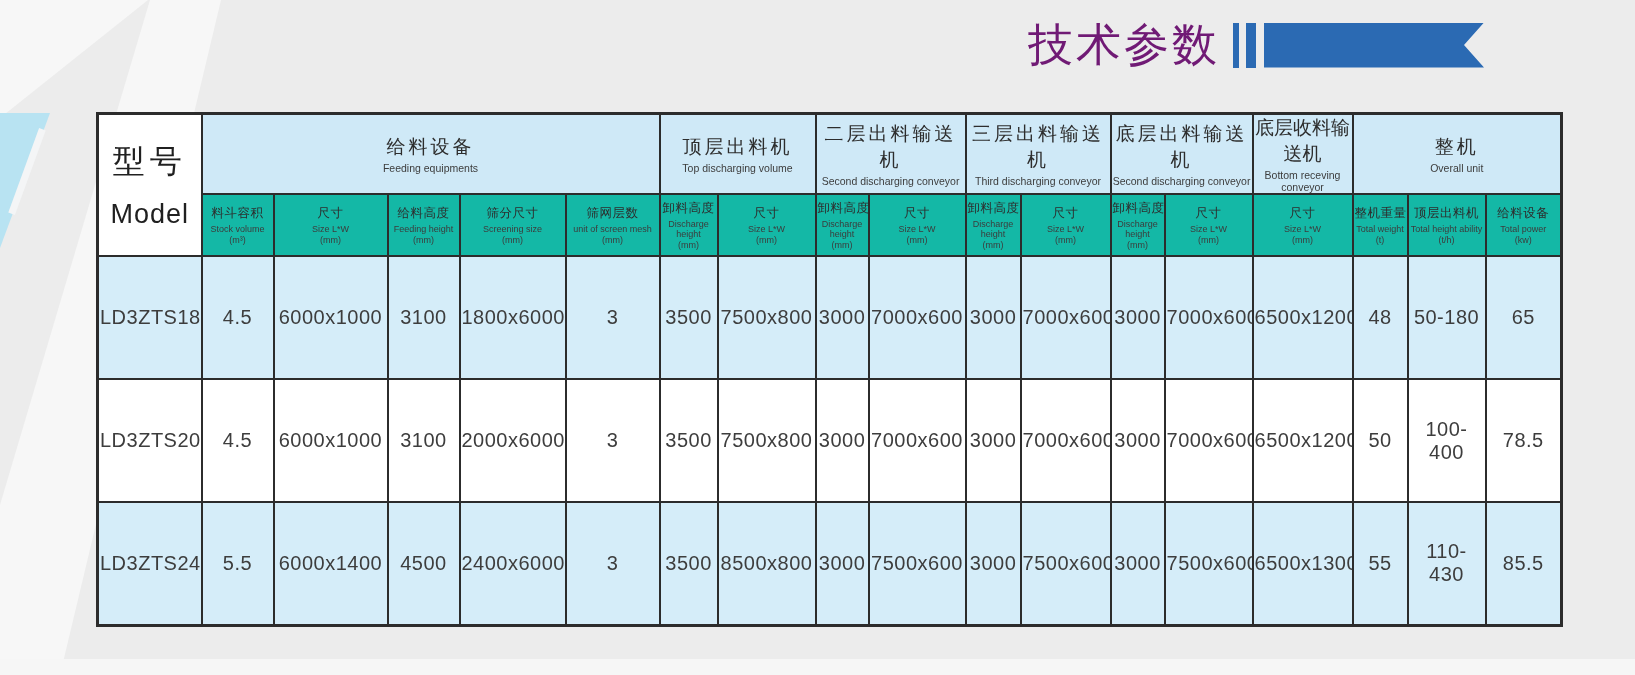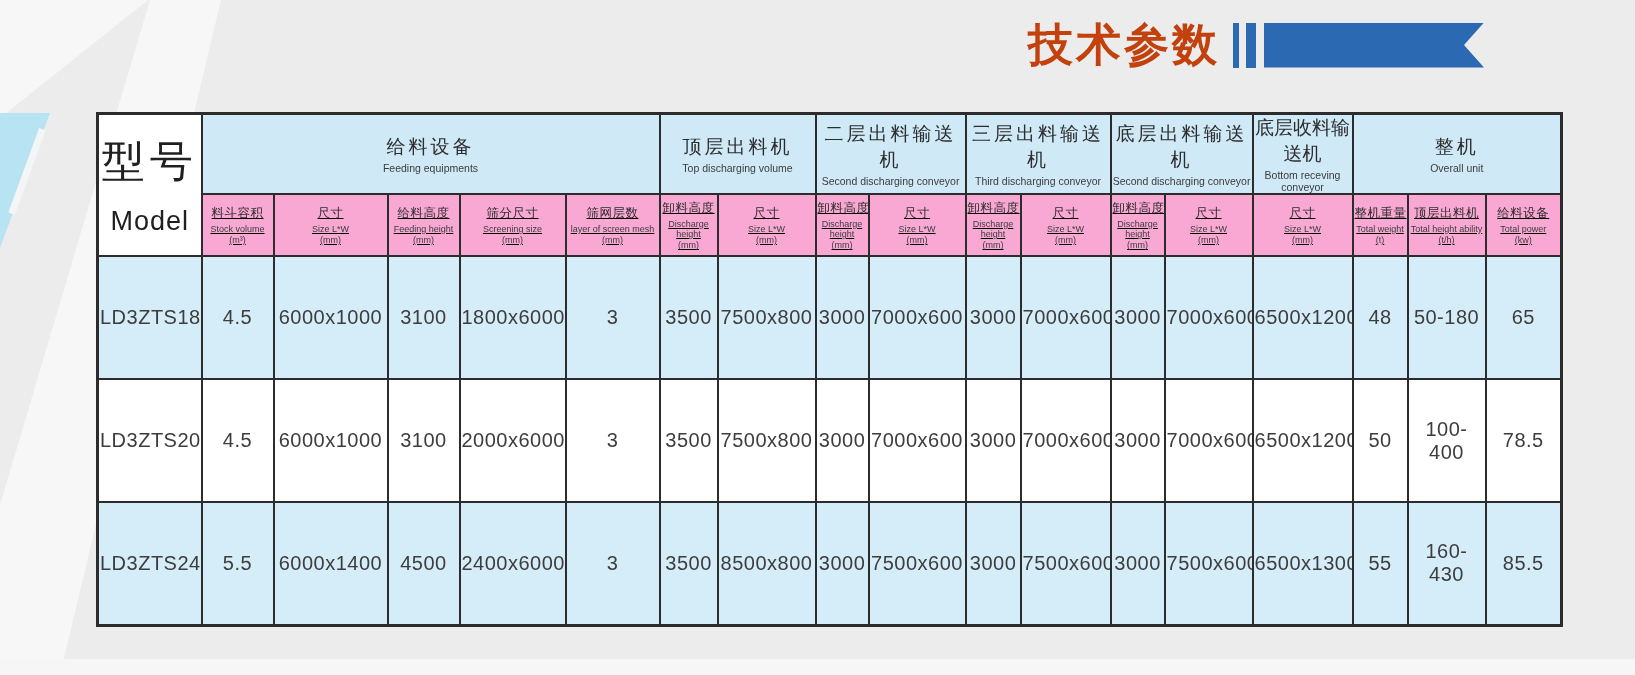--- a/index.html
+++ b/index.html
@@ -15,46 +15,46 @@
   .deco-band{position:absolute;left:0;top:0;width:300px;height:675px;
     background:#f7f7f7;clip-path:polygon(150px 0,221px 0,60px 675px,0 675px,0 505px);}
   .deco-triangle{position:absolute;left:0;top:113px;width:50px;height:135px;
     background:#b8e3f2;clip-path:polygon(0 0,100% 0,0 100%);}
   .deco-stripe{position:absolute;left:-18px;top:168px;width:90px;height:7px;
     background:#f4f5f6;transform:rotate(-70deg);}
   .deco-bottom{position:absolute;left:0;bottom:0;width:1635px;height:16px;background:#f6f6f6;}
 
   
   .title-block{position:absolute;top:20px;left:1028px;height:50px;display:flex;align-items:center;}
-  .title{font-size:45px;font-weight:bold;color:#c2410c;margin:0;letter-spacing:3px;}
+  .title{font-size:45px;font-weight:normal;color:#701a75;margin:0;letter-spacing:3px;}
   .bar1{width:6px;height:45px;background:#2b6ab3;margin-left:13px;}
   .bar2{width:10px;height:45px;background:#2b6ab3;margin-left:7px;}
   .ribbon{width:220px;height:45px;background:#2b6ab3;margin-left:8px;
     clip-path:polygon(0 0,100% 0,calc(100% - 20px) 50%,100% 100%,0 100%);}
 
   
   table.spec{position:absolute;left:96px;top:112px;width:1464px;
     border-collapse:collapse;table-layout:fixed;border:3px solid #2c2c2c;}
   table.spec th,table.spec td{border:2px solid #2c2c2c;padding:0 1px;
     text-align:center;vertical-align:middle;font-weight:normal;overflow:hidden;}
   tr.group-row{height:54px;}
   tr.sub-row{height:62px;}
   tr.data-row{height:123px;}
   th.group{background:#cfe9f7;}
-  th.sub{background:#f9a8d4;text-decoration:underline;}
+  th.sub{background:#14b8a6;}
   th.model-h{background:#ffffff;}
   tr.data-blue td{background:#d5edf9;}
   tr.data-white td{background:#ffffff;}
   td.cell{font-size:20px;color:#3d3d3d;letter-spacing:0.5px;}
   .gcn{font-size:19px;color:#2d2d2d;letter-spacing:3px;}
   .gen{font-size:10.5px;color:#3c3c3c;margin-top:2px;line-height:1.15;}
   .scn{font-size:12.5px;color:#2d2d2d;letter-spacing:0.5px;white-space:nowrap;}
   .sen{font-size:9px;color:#3c3c3c;margin-top:2px;line-height:1.15;}
   .sun{font-size:9px;color:#3c3c3c;margin-top:1px;}
-  .mcn{font-size:43px;color:#202020;letter-spacing:5px;}
+  .mcn{font-size:32px;color:#202020;letter-spacing:5px;}
   .men{font-size:27px;color:#202020;margin-top:15px;letter-spacing:1px;}
 </style>
 </head>
 <body>
 
 <div class="deco-layer">
   <div class="deco-topleft"></div>
   <div class="deco-band"></div>
   <div class="deco-triangle"></div>
   <div class="deco-stripe"></div>
@@ -140,21 +140,21 @@
         <div class="sen">Feeding height</div>
         <div class="sun">(mm)</div>
       </th>
       <th class="sub">
         <div class="scn">筛分尺寸</div>
         <div class="sen">Screening size</div>
         <div class="sun">(mm)</div>
       </th>
       <th class="sub">
         <div class="scn">筛网层数</div>
-        <div class="sen">layer of screen mesh</div>
+        <div class="sen">unit of screen mesh</div>
         <div class="sun">(mm)</div>
       </th>
       <th class="sub">
         <div class="scn">卸料高度</div>
         <div class="sen">Discharge height</div>
         <div class="sun">(mm)</div>
       </th>
       <th class="sub">
         <div class="scn">尺寸</div>
         <div class="sen">Size L*W</div>
@@ -262,17 +262,17 @@
       <td class="cell">3500</td>
       <td class="cell">8500x800</td>
       <td class="cell">3000</td>
       <td class="cell">7500x600</td>
       <td class="cell">3000</td>
       <td class="cell">7500x600</td>
       <td class="cell">3000</td>
       <td class="cell">7500x600</td>
       <td class="cell">6500x1300</td>
       <td class="cell">55</td>
-      <td class="cell">160-430</td>
+      <td class="cell">110-430</td>
       <td class="cell">85.5</td>
     </tr>
   </tbody>
 </table>
 
 </body></html>

